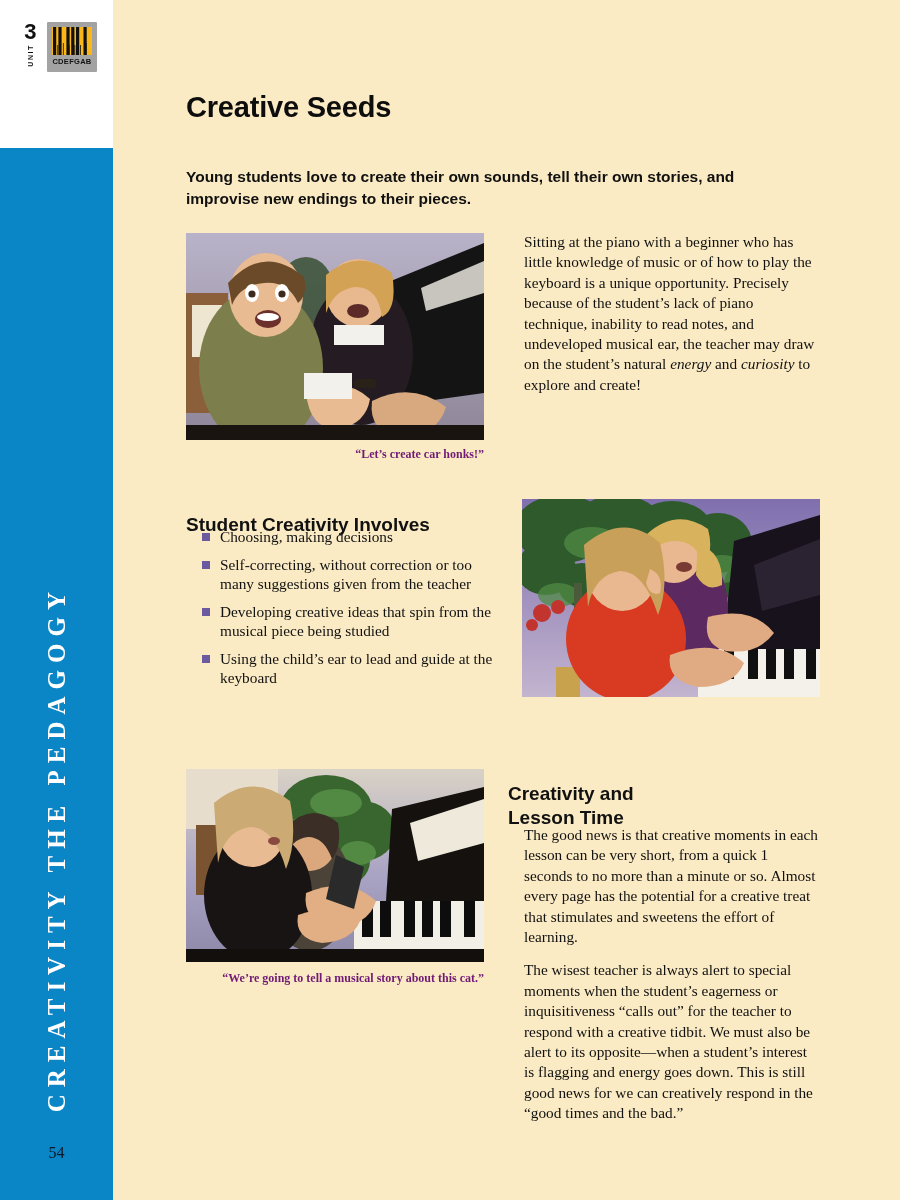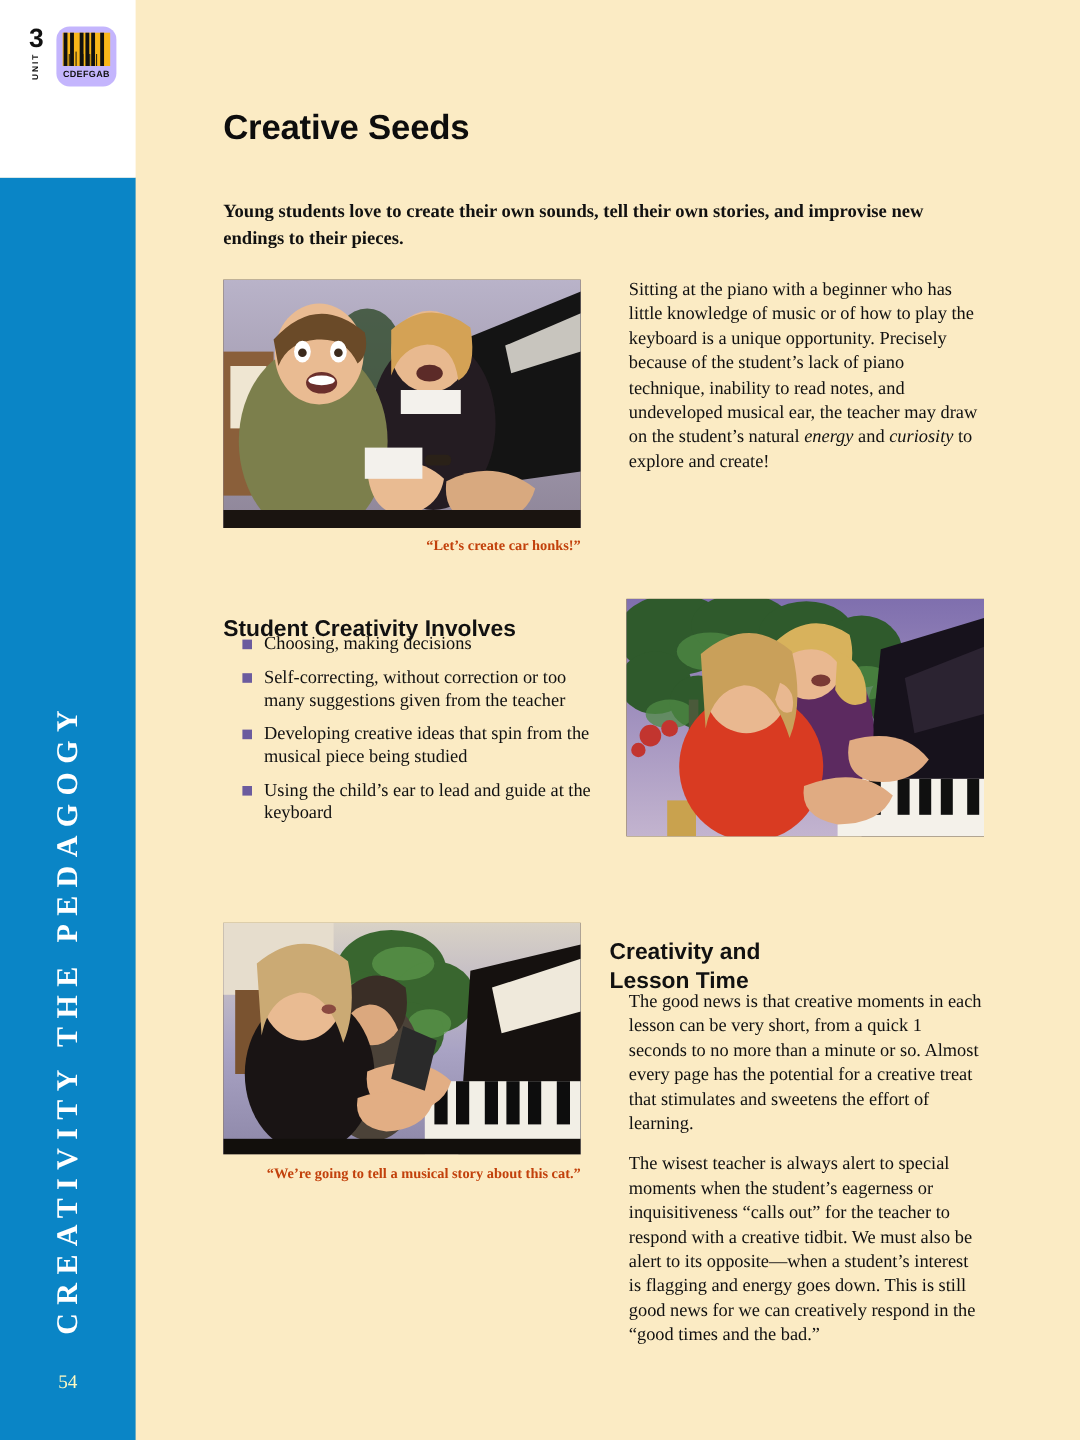--- a/index.html
+++ b/index.html
@@ -51,22 +51,22 @@
     font-weight: bold;
     font-size: 7px;
     letter-spacing: 1.6px;
     color: #111111;
     writing-mode: vertical-rl;
     transform: rotate(180deg);
     margin-top: 2px;
   }
   .badge-box {
     width: 50px; height: 50px;
-    background: #c4b5fd;
-    border-radius: 11px;
+    background: #a3a3a3;
+    border-radius: 1px;
     position: relative;
     margin-left: 5px;
     overflow: hidden;
   }
   .keys {
     position: absolute;
     left: 5px; top: 5px;
     width: 40px; height: 28px;
   }
   .badge-label {
@@ -107,56 +107,56 @@
     color: #ffffff;
     white-space: nowrap;
   }
   .page-number {
     position: absolute;
     left: 0; bottom: 38px;
     width: 113px;
     text-align: center;
     font-family: "Liberation Serif", serif;
     font-size: 16px;
-    color: #fef9c3;
+    color: #0f172a;
   }
   .page-title {
     position: absolute;
     left: 186px;
     top: 72px;
     font-family: Liberation Sans, sans-serif;
     font-size: 29px;
     color: #0d0d0d;
     letter-spacing: -0.2px;
   }
   .deck {
     position: absolute;
     left: 186px;
     top: 150px;
     width: 600px;
-    font-family: Liberation Serif, serif;
+    font-family: Liberation Sans, sans-serif;
     font-weight: bold;
     font-size: 15.5px;
     line-height: 22px;
     color: #111111;
   }
 
   
   .photo {
     position: absolute;
     background: #6a5a4a;
     overflow: hidden;
   }
   .caption {
     position: absolute;
     font-family: "Liberation Serif", serif;
     font-weight: bold;
     font-size: 12px;
     line-height: 15px;
-    color: #c2410c;
+    color: #701a75;
     text-align: right;
   }
 
   #photo1 { left: 186px; top: 233px; width: 298px; height: 207px; }
   #cap1   { left: 186px; top: 447px; width: 298px; }
   #photo2 { left: 522px; top: 499px; width: 298px; height: 198px; }
   #cap2   { left: 522px; top: 705px; width: 298px; }
   #photo3 { left: 186px; top: 769px; width: 298px; height: 193px; }
   #cap3   { left: 186px; top: 971px; width: 298px; }
 

